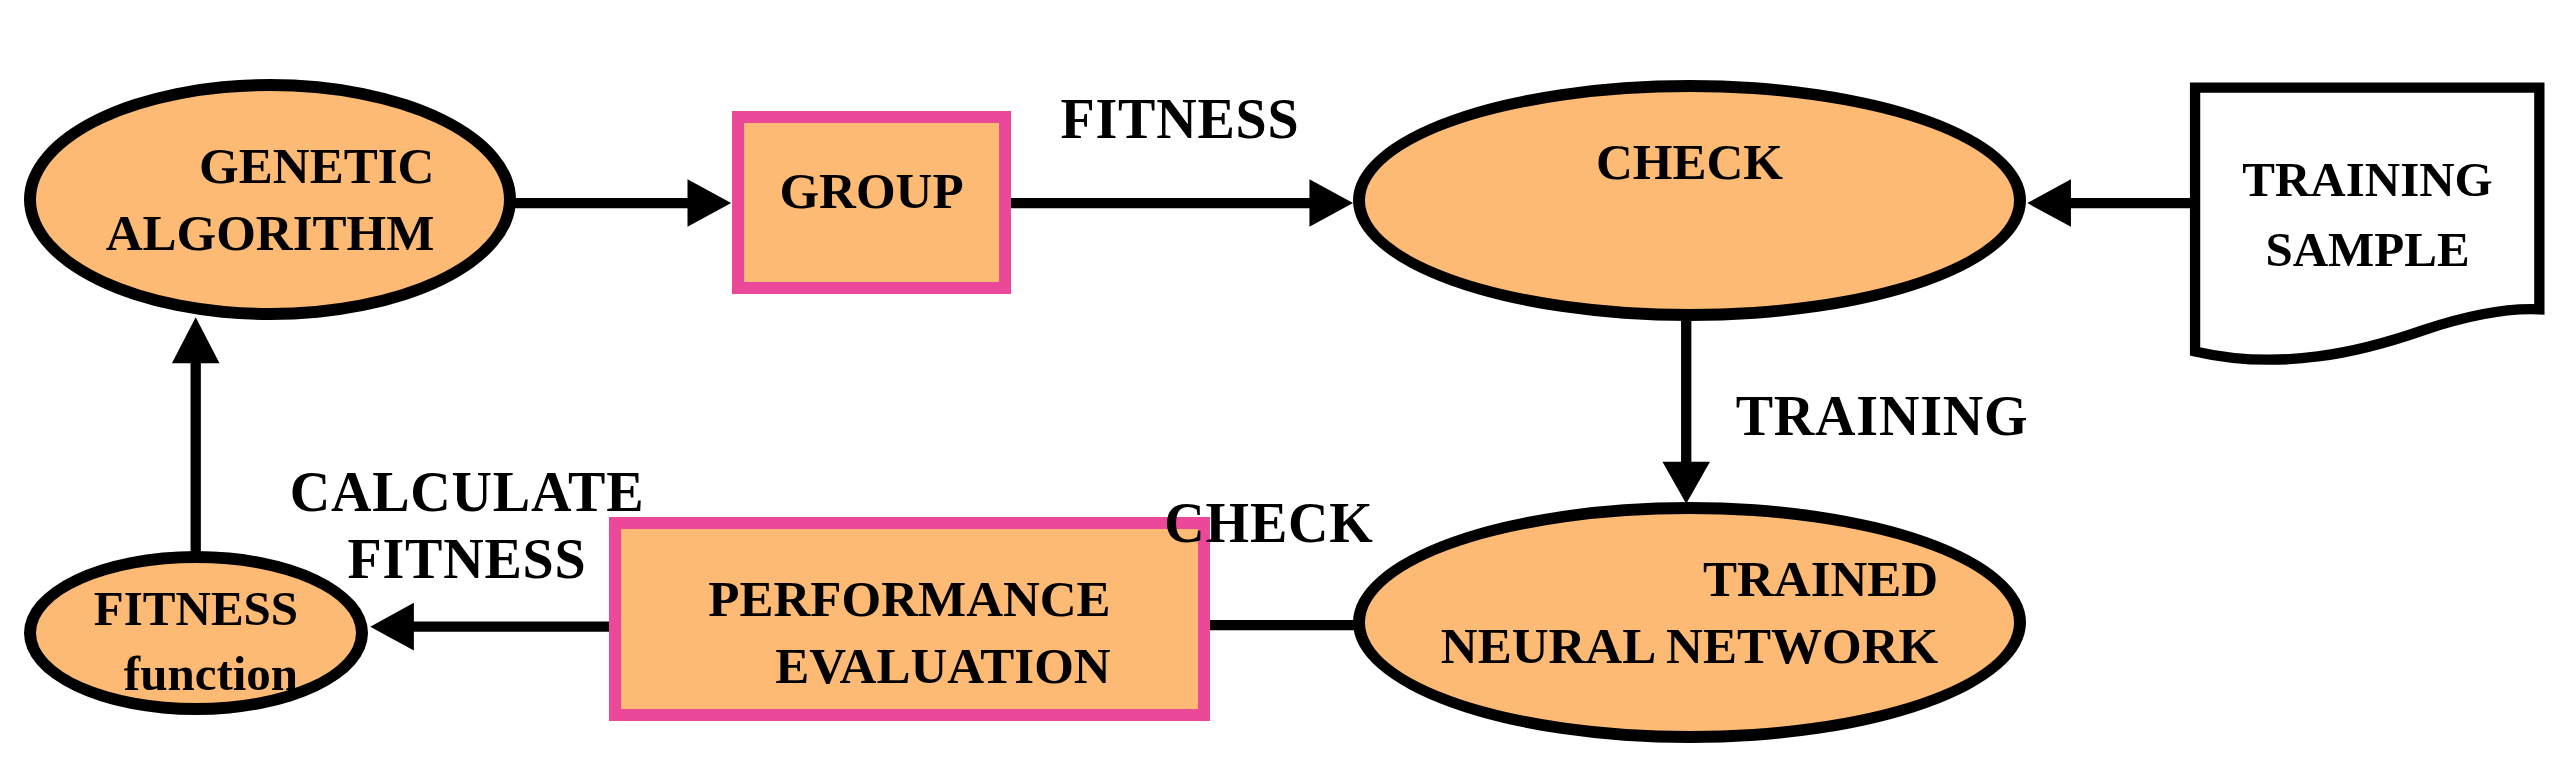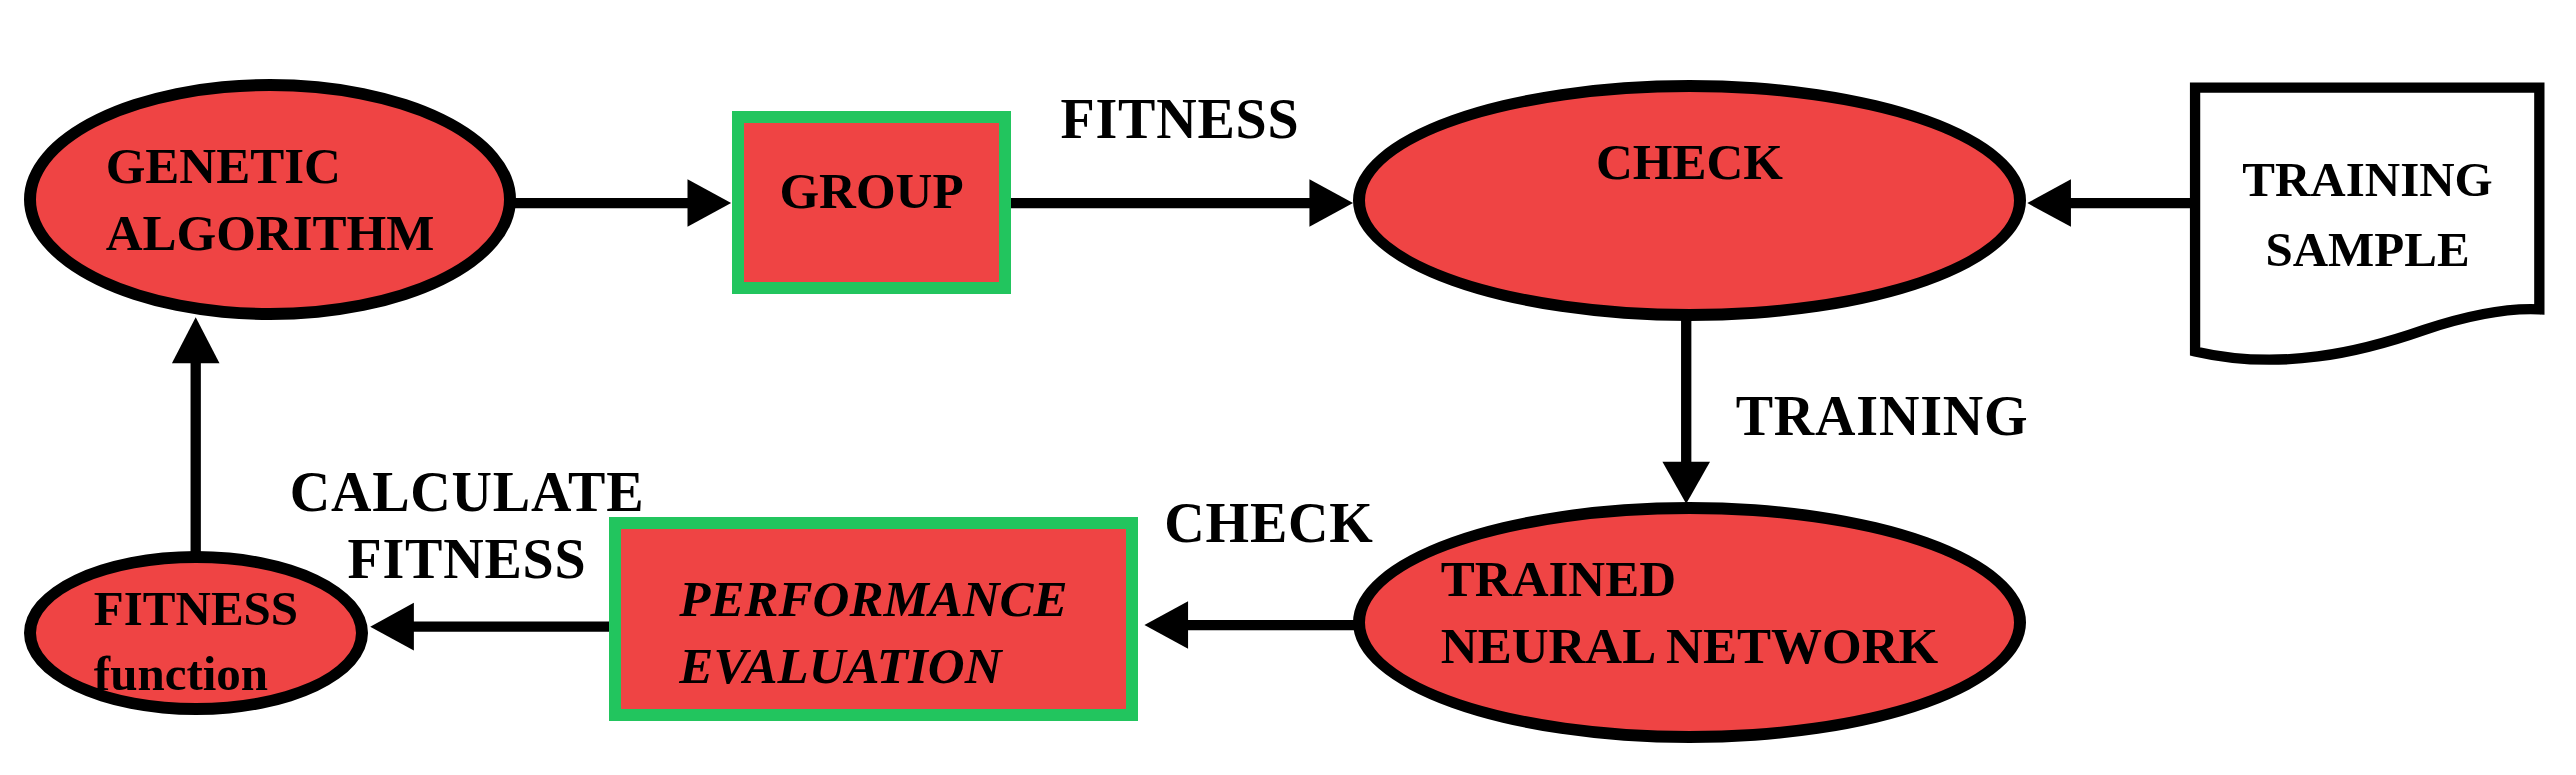--- a/index.html
+++ b/index.html
@@ -17,36 +17,36 @@
     left: 0; top: 0;
     width: 2576px; height: 775px;
     z-index: 1;
   }
   .node {
     position: absolute;
     box-sizing: border-box;
     display: flex;
     align-items: center;
     justify-content: center;
-    text-align: left;
+    text-align: right;
     font-weight: bold;
     white-space: pre-line;
-    background: #ef4444;
+    background: #fdba74;
     z-index: 2;
     font-size: 51px;
     line-height: 67px;
   }
   .ellipse { border: 12px solid #000000; border-radius: 50%; }
-  .rect    { border: 12px solid #22c55e; }
+  .rect    { border: 12px solid #ec4899; }
 
   .node-ga     { left: 24px;   top: 79px; width: 492px; height: 241px; }
   .node-group  { left: 732px;  top: 111px; width: 279px; height: 183px; padding-bottom: 22px; }
   .node-rbfnn  { left: 1353px; top: 80px; width: 673px; height: 241px; padding-bottom: 76px; }
   .node-tnn    { left: 1353px; top: 502px; width: 673px; height: 241px; padding-bottom: 19px; }
-  .node-pe     { left: 609px;  top: 517px; width: 529px; height: 204px; padding-top: 27px; font-style: italic; }
+  .node-pe     { left: 609px;  top: 517px; width: 601px; height: 204px; padding-top: 27px; }
   .node-fit    { left: 24px;   top: 551px; width: 344px; height: 164px;
                  font-size: 49px; line-height: 65px; padding-top: 16px; }
 
   .doc-text {
     position: absolute;
     left: 2190px; top: 83px; width: 355px;
     padding-top: 62px;
     box-sizing: border-box;
     text-align: center;
     font-weight: bold;

